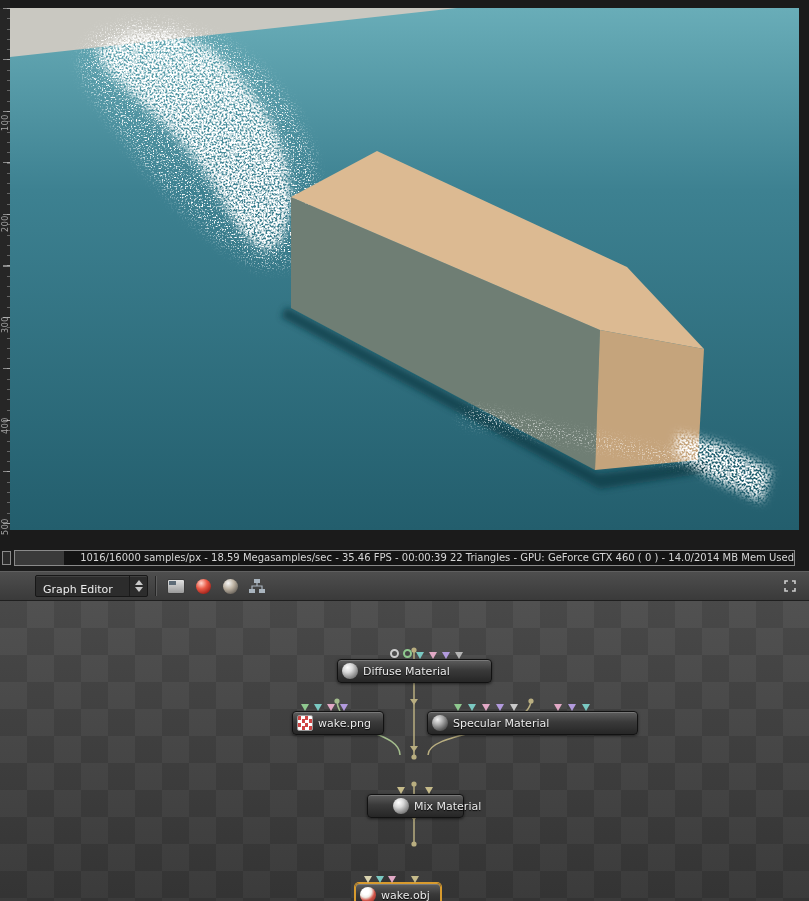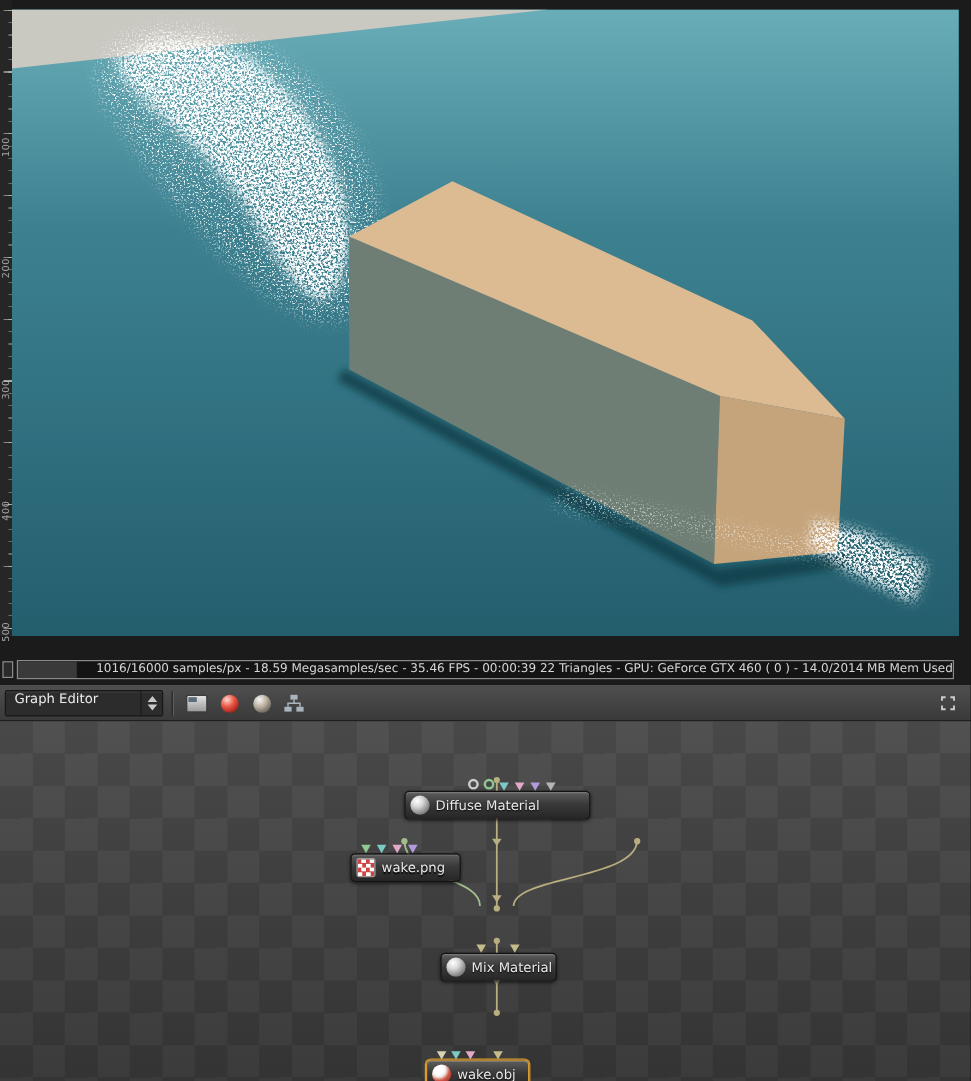--- a/index.html
+++ b/index.html
@@ -26,23 +26,23 @@
   .status-bar{position:absolute;left:14px;top:1px;width:781px;height:16px;
        background:#141414;border:1px solid #8a8a8a;box-sizing:border-box;overflow:hidden;}
   .status-fill{position:absolute;left:0;top:0;bottom:0;background:#3a3a3a;}
   .status-text{position:relative;z-index:1;display:block;width:100%;text-align:right;
        font-size:10px;line-height:14px;color:#d6d6d6;white-space:nowrap;}
 
   
   .toolbar{position:absolute;left:0;top:571px;width:809px;height:30px;box-sizing:border-box;
        background:linear-gradient(#4e4e4e,#3a3a3a);border-top:1px solid #606060;border-bottom:1px solid #1f1f1f;
        display:flex;align-items:center;padding:0 4px;}
-  .combo{display:flex;align-items:flex-start;width:132px;height:22px;box-sizing:border-box;
+  .combo{display:flex;align-items:flex-end;width:113px;height:22px;box-sizing:border-box;
        background:#2c2c2c;border:1px solid #171717;border-radius:2px;
-       box-shadow:inset 0 1px 0 rgba(255,255,255,.10);}
+       box-shadow:inset 0 1px 0 rgba(255,255,255,.10);margin-left:31px;}
   .combo-label{flex:1;padding-left:7px;font-size:11px;color:#ececec;white-space:nowrap;}
   .combo-spin{width:17px;height:100%;display:flex;flex-direction:column;align-items:center;
        justify-content:center;gap:2px;border-left:1px solid #1a1a1a;}
   .tri-up{width:0;height:0;border-left:4px solid transparent;border-right:4px solid transparent;border-bottom:5px solid #c9c9c9;}
   .tri-dn{width:0;height:0;border-left:4px solid transparent;border-right:4px solid transparent;border-top:5px solid #c9c9c9;}
   .tb-sep{width:0;height:20px;border-left:1px solid #262626;border-right:1px solid #5e5e5e;margin:0 7px;}
   .tbi{width:24px;height:22px;display:flex;align-items:center;justify-content:center;border-radius:3px;margin-right:3px;}
   .tbi-new{width:16px;height:13px;background:linear-gradient(#e2e2e2,#9a9a9a);
        border:1px solid #3c3c3c;border-radius:2px;position:relative;}
   .tbi-new::after{content:"";position:absolute;left:1px;top:1px;width:7px;height:4px;background:#5d6b77;}
@@ -205,21 +205,33 @@
         <span class="pin pin-tri" style="left: 117px; border-top-color: rgb(181, 181, 181);"></span>
       </div>
       <div class="gnode" style="left: 292px; top: 74px; width: 92px; align-items: center;">
         <span class="nicon nicon-image"></span>
         <span class="nlabel">wake.png</span>
         <span class="pin pin-tri" style="left: 8px; border-top-color: rgb(143, 201, 143);"></span>
         <span class="pin pin-tri" style="left: 21px; border-top-color: rgb(122, 201, 194);"></span>
         <span class="pin pin-tri" style="left: 34px; border-top-color: rgb(226, 169, 198);"></span>
         <span class="pin pin-tri" style="left: 47px; border-top-color: rgb(178, 154, 221);"></span>
       </div>
-      <div class="gnode" style="left: 367px; top: 157px; width: 97px;">
+      <div class="gnode" style="left: 427px; top: 74px; width: 211px;">
+        <span class="nicon nicon-sphere-dark"></span>
+        <span class="nlabel">Specular Material</span>
+        <span class="pin pin-tri" style="left: 26px; border-top-color: rgb(143, 201, 143);"></span>
+        <span class="pin pin-tri" style="left: 40px; border-top-color: rgb(122, 201, 194);"></span>
+        <span class="pin pin-tri" style="left: 54px; border-top-color: rgb(226, 169, 198);"></span>
+        <span class="pin pin-tri" style="left: 68px; border-top-color: rgb(178, 154, 221);"></span>
+        <span class="pin pin-tri" style="left: 82px; border-top-color: rgb(201, 201, 201);"></span>
+        <span class="pin pin-tri" style="left: 126px; border-top-color: rgb(226, 169, 198);"></span>
+        <span class="pin pin-tri" style="left: 140px; border-top-color: rgb(178, 154, 221);"></span>
+        <span class="pin pin-tri" style="left: 154px; border-top-color: rgb(122, 201, 194);"></span>
+      </div>
+      <div class="gnode" style="left: 367px; top: 157px; width: 97px; padding-left: 21px;">
         <span class="nicon nicon-sphere"></span>
         <span class="nlabel">Mix Material</span>
         <span class="pin pin-tri" style="left: 29px; border-top-color: rgb(198, 187, 138);"></span>
         <span class="pin pin-tri" style="left: 57px; border-top-color: rgb(198, 187, 138);"></span>
       </div>
       <div class="gnode selected" style="left: 355px; top: 246px; width: 86px;">
         <span class="nicon nicon-ball"></span>
         <span class="nlabel">wake.obj</span>
         <span class="pin pin-tri" style="left: 8px; border-top-color: rgb(217, 211, 176);"></span>
         <span class="pin pin-tri" style="left: 20px; border-top-color: rgb(122, 201, 194);"></span>

